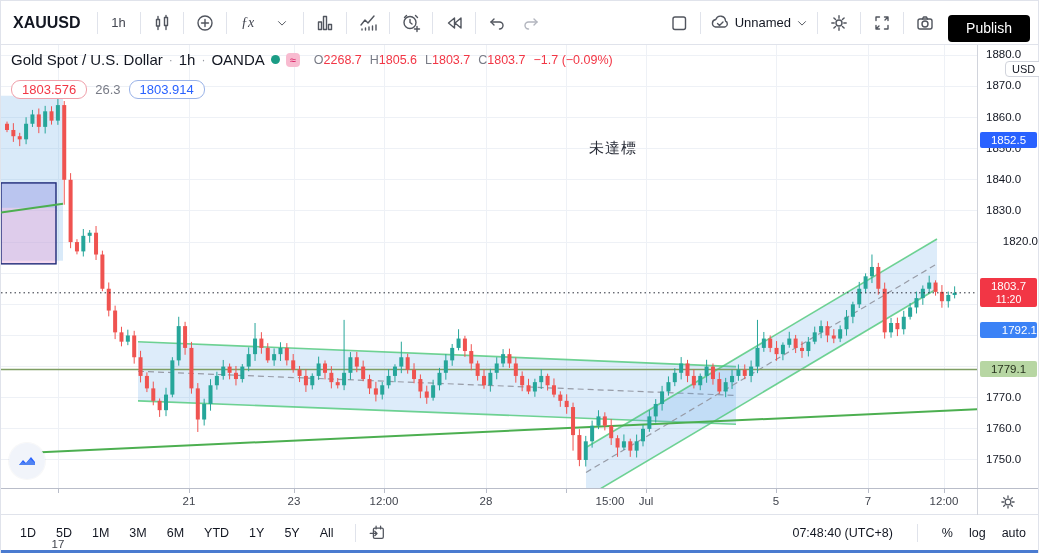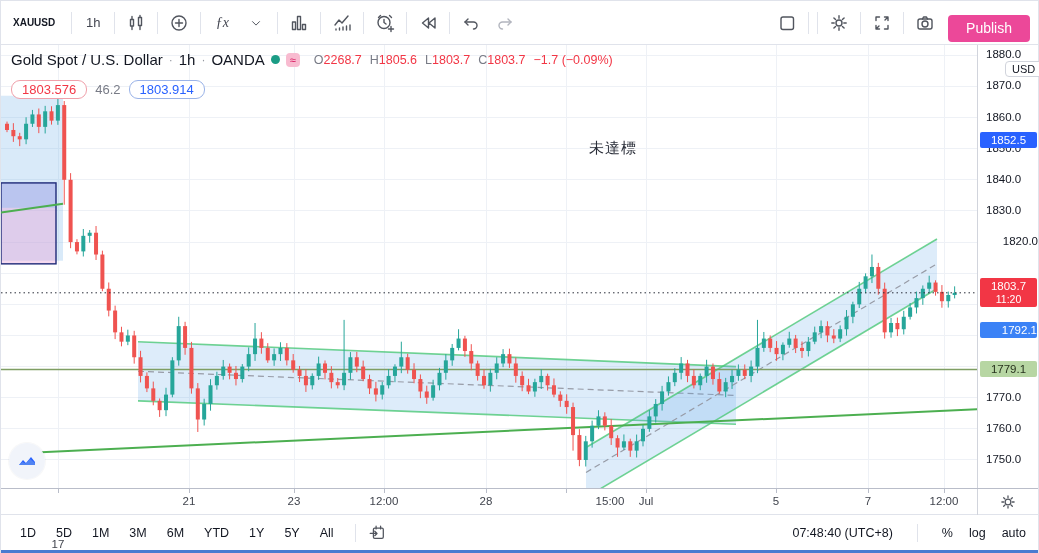--- a/index.html
+++ b/index.html
@@ -6,27 +6,27 @@
   html,body { width:1039px; height:553px; overflow:hidden; }
   body { font-family:"Liberation Sans","DejaVu Sans",sans-serif; background:#fff; color:#131722; }
   .app { width:1039px; height:553px; display:flex; flex-direction:column; border:1px solid #e0e3eb; }
 
   
   .topbar { height:44px; display:flex; align-items:center; background:#fff; border-bottom:1px solid #e0e3eb; flex:none; }
   .tb-left { display:flex; align-items:center; height:100%; }
   .tb-right { display:flex; align-items:center; height:100%; margin-left:auto; }
   .tb-btn { display:flex; align-items:center; justify-content:center; min-width:34px; height:34px; border-radius:4px; cursor:pointer; color:#434651; padding:0 4px; }
   .tb-sep { width:1px; height:22px; background:#e0e3eb; margin:0 4px; flex:none; }
-  .symbol-btn { font-weight:bold; font-size:10px; color:#131722; padding:0 12px; }
+  .symbol-btn { font-weight:bold; font-size:16px; color:#131722; padding:0 12px; }
   .interval-btn { font-size:13px; }
   .fx-label { font-size:14px; font-style:italic; font-family:"Liberation Serif","DejaVu Serif",serif; }
   .ic { stroke:#51555e; fill:none; stroke-width:1.4; stroke-linecap:round; stroke-linejoin:round; }
   .ic.muted { stroke:#b2b5be; }
   .layout-name { font-size:13px; color:#131722; margin:0 4px; }
-  .publish-btn { background:#ec4899; color:#fff; font-size:14px; height:27px; padding:0 18px; display:flex; align-items:center; border-radius:4px; margin:11px 8px 0 6px; cursor:pointer; border:none; }
+  .publish-btn { background:#000000; color:#fff; font-size:14px; height:27px; padding:0 18px; display:flex; align-items:center; border-radius:4px; margin:11px 8px 0 6px; cursor:pointer; border:none; }
 
   
   .main { display:flex; flex:none; height:443px; position:relative; }
   .chart-area { position:relative; width:978px; height:443px; background:#fff; overflow:hidden; }
   .chart-area svg.plot { position:absolute; left:0; top:0; }
 
   .legend { position:absolute; left:10px; top:6px; z-index:5; }
   .legend-row1 { display:flex; align-items:center; gap:6px; font-size:15px; color:#131722; }
   .legend-title { font-weight:400; }
   .legend-dim { color:#131722; }
@@ -146,20 +146,30 @@
       </div>
     </div>
 
     <div class="tb-right">
       <div class="tb-btn">
         <svg class="ic" width="20" height="20" viewBox="0 0 20 20">
             <rect x="4" y="4" width="12.5" height="12.5" rx="2"></rect>
           </svg>
       </div>
       <div class="tb-sep"></div>
+      <div class="tb-btn">
+        <svg class="ic" width="22" height="20" viewBox="0 0 22 20">
+            <path d="M6.5 14a3.8 3.8 0 01.3-7.5A5 5 0 0116.5 8a3.2 3.2 0 01-.6 6z"></path>
+            <path d="M8.5 10.5l2 2 3.5-3.5"></path>
+          </svg>
+        <span class="layout-name">Unnamed</span>
+        <svg class="ic" width="14" height="14" viewBox="0 0 20 20">
+            <path d="M5 8l5 5 5-5"></path>
+          </svg>
+      </div>
       <div class="tb-sep"></div>
       <div class="tb-btn">
         <svg class="ic" width="20" height="20" viewBox="0 0 20 20">
             <circle cx="10" cy="10" r="3"></circle>
             <path d="M10 2.8v2.4M10 14.8v2.4M2.8 10h2.4M14.8 10h2.4M4.9 4.9l1.7 1.7M13.4 13.4l1.7 1.7M15.1 4.9l-1.7 1.7M6.6 13.4l-1.7 1.7"></path>
           </svg>
       </div>
       <div class="tb-sep"></div>
       <div class="tb-btn">
         <svg class="ic" width="20" height="20" viewBox="0 0 20 20">
@@ -537,21 +547,21 @@
           <span class="ohlc" id="ohlc-row">
               <span><span class="k">O</span><span class="v">2268.7</span></span>
               <span><span class="k">H</span><span class="v">1805.6</span></span>
               <span><span class="k">L</span><span class="v">1803.7</span></span>
               <span><span class="k">C</span><span class="v">1803.7</span></span>
               <span><span class="k"></span><span class="v">−1.7 (−0.09%)</span></span>
             </span>
         </div>
         <div class="legend-row2" id="indicator-row">
             <span class="val-box val-red">1803.576</span>
-            <span class="val-plain">46.2</span>
+            <span class="val-plain">26.3</span>
             <span class="val-box val-blue">1803.914</span>
           </div>
       </div>
 
       <div class="annotation" id="annotation" style="left: 588px; top: 94px;">未達標</div>
 
       <div class="pane-btn">
         <svg width="22" height="22" viewBox="0 0 22 22">
           <path d="M3 15l4-5 3 3 5-6 4 5v3H3z" fill="#2962ff"></path>
           <path d="M3 15l3.5-3 3 1.5L14 9l5 4v2H3z" fill="#5b8def" opacity="0.8"></path>

